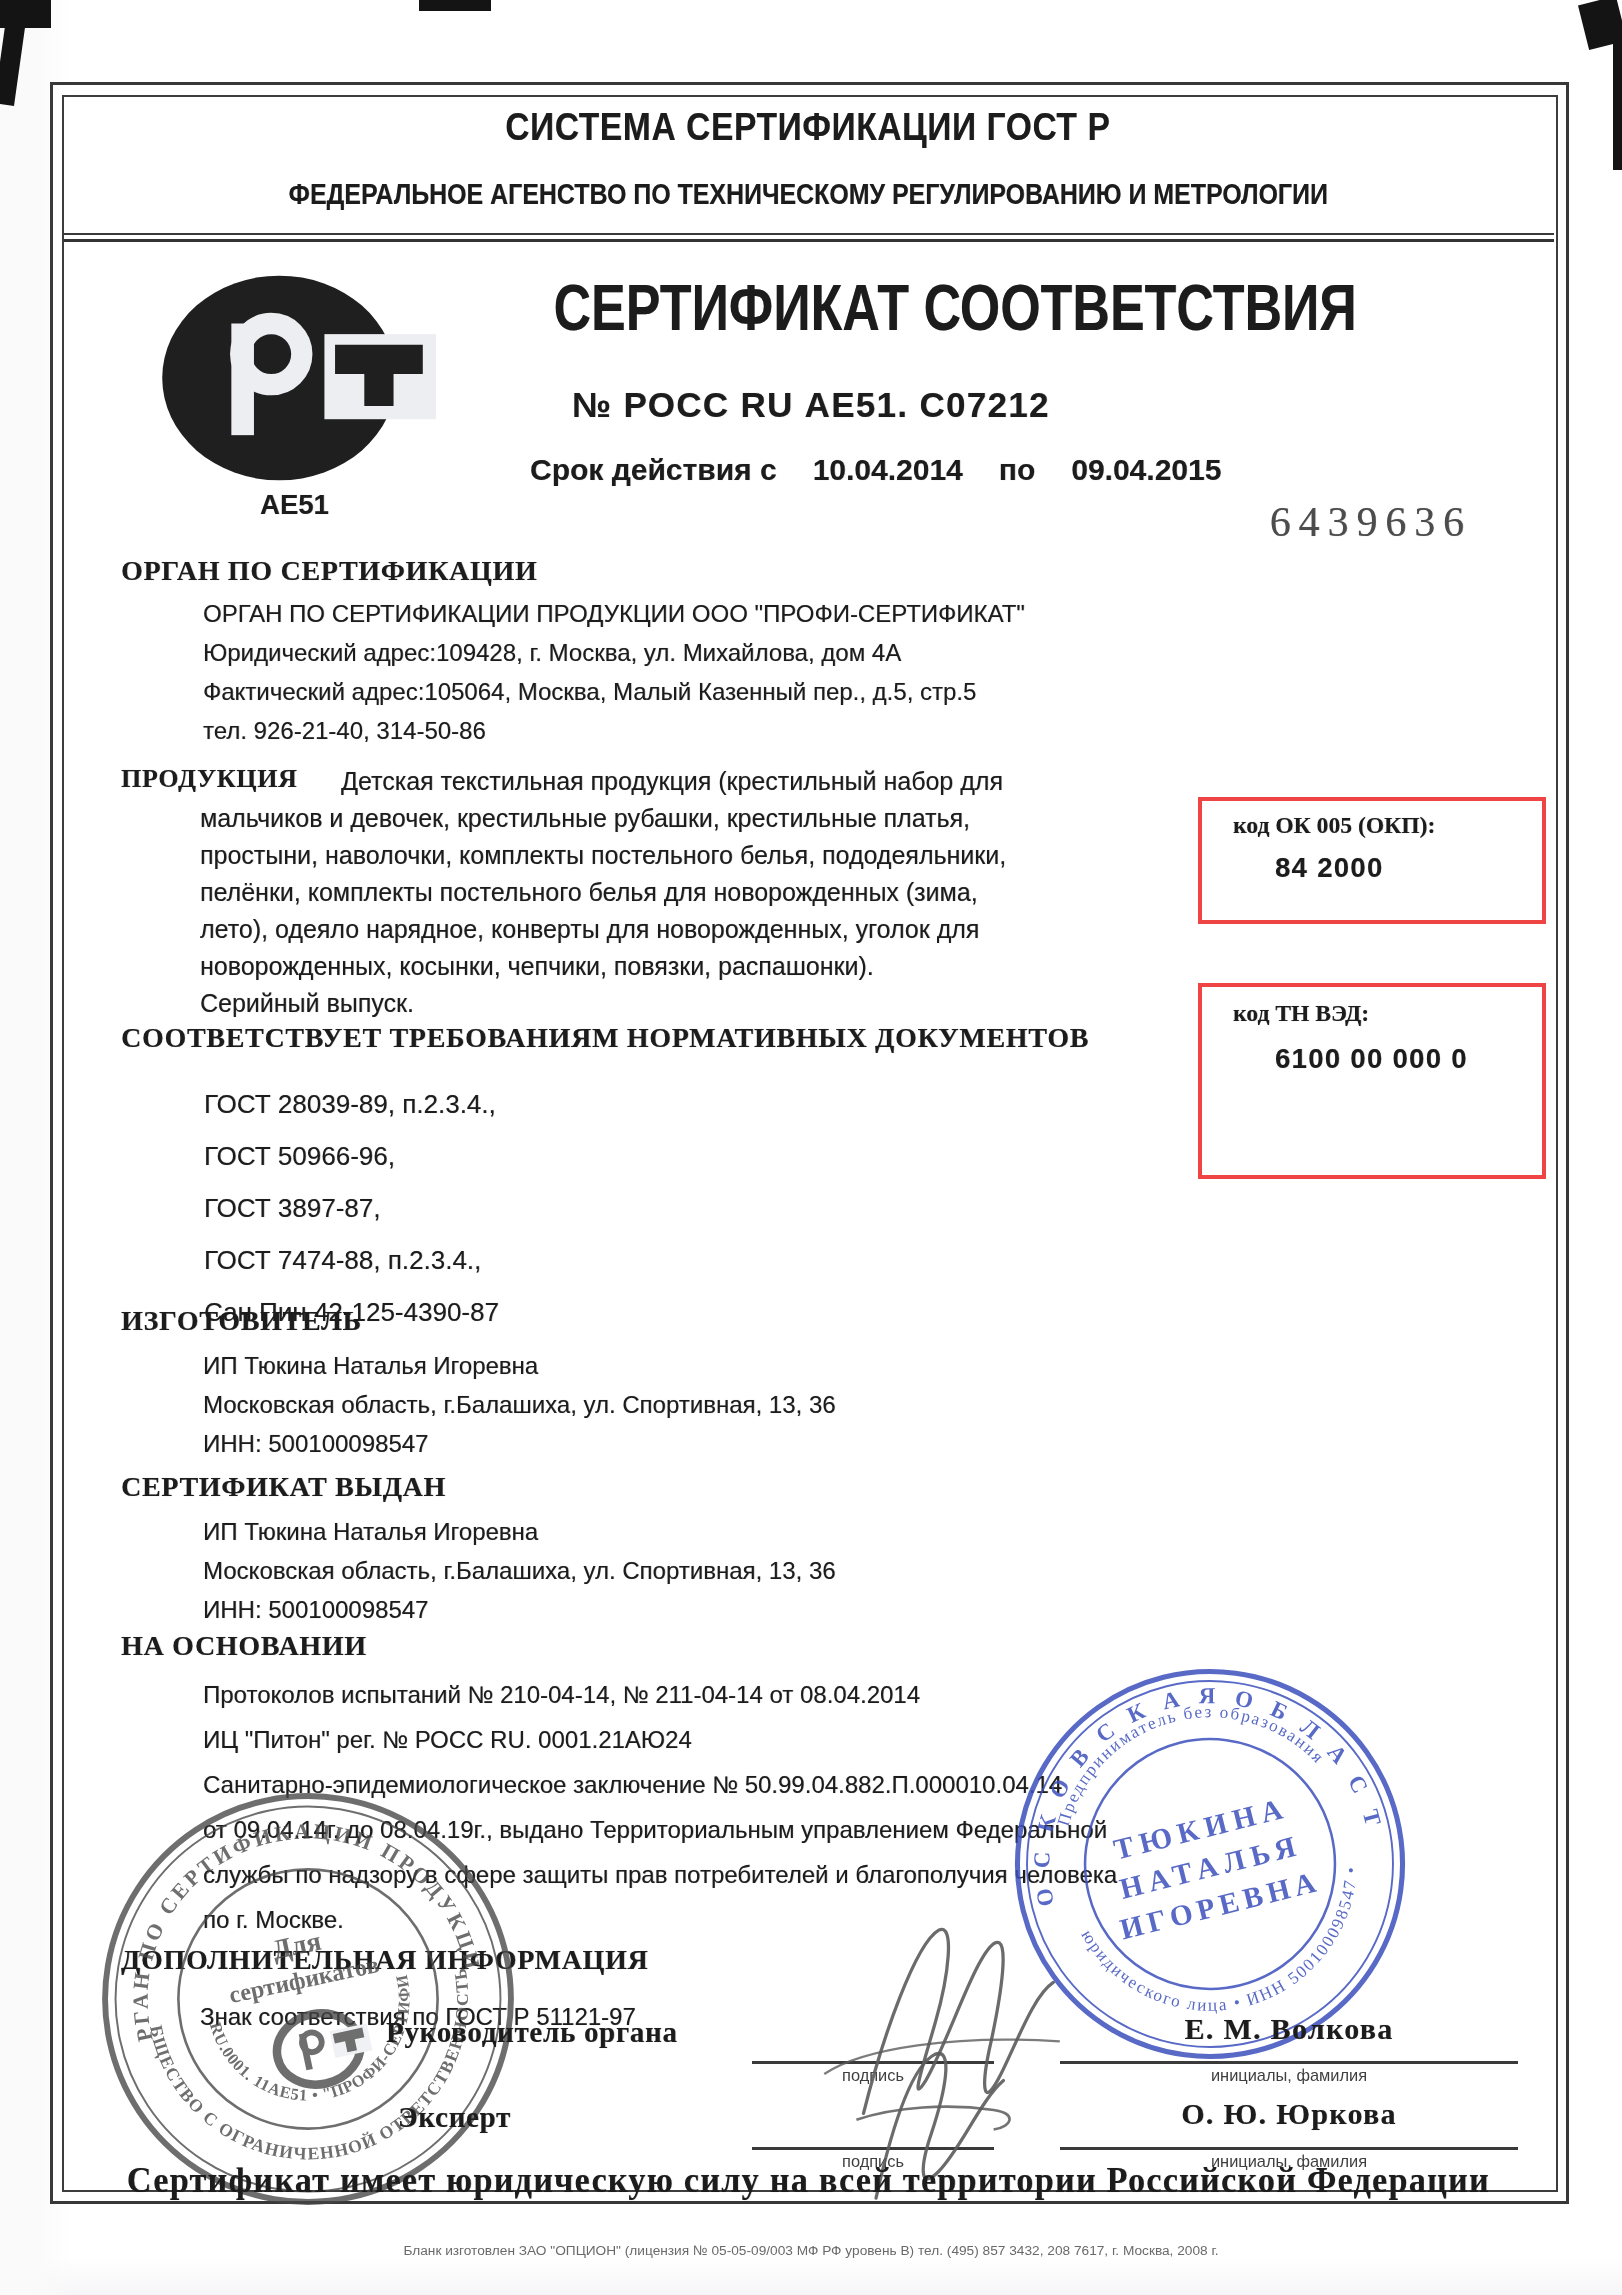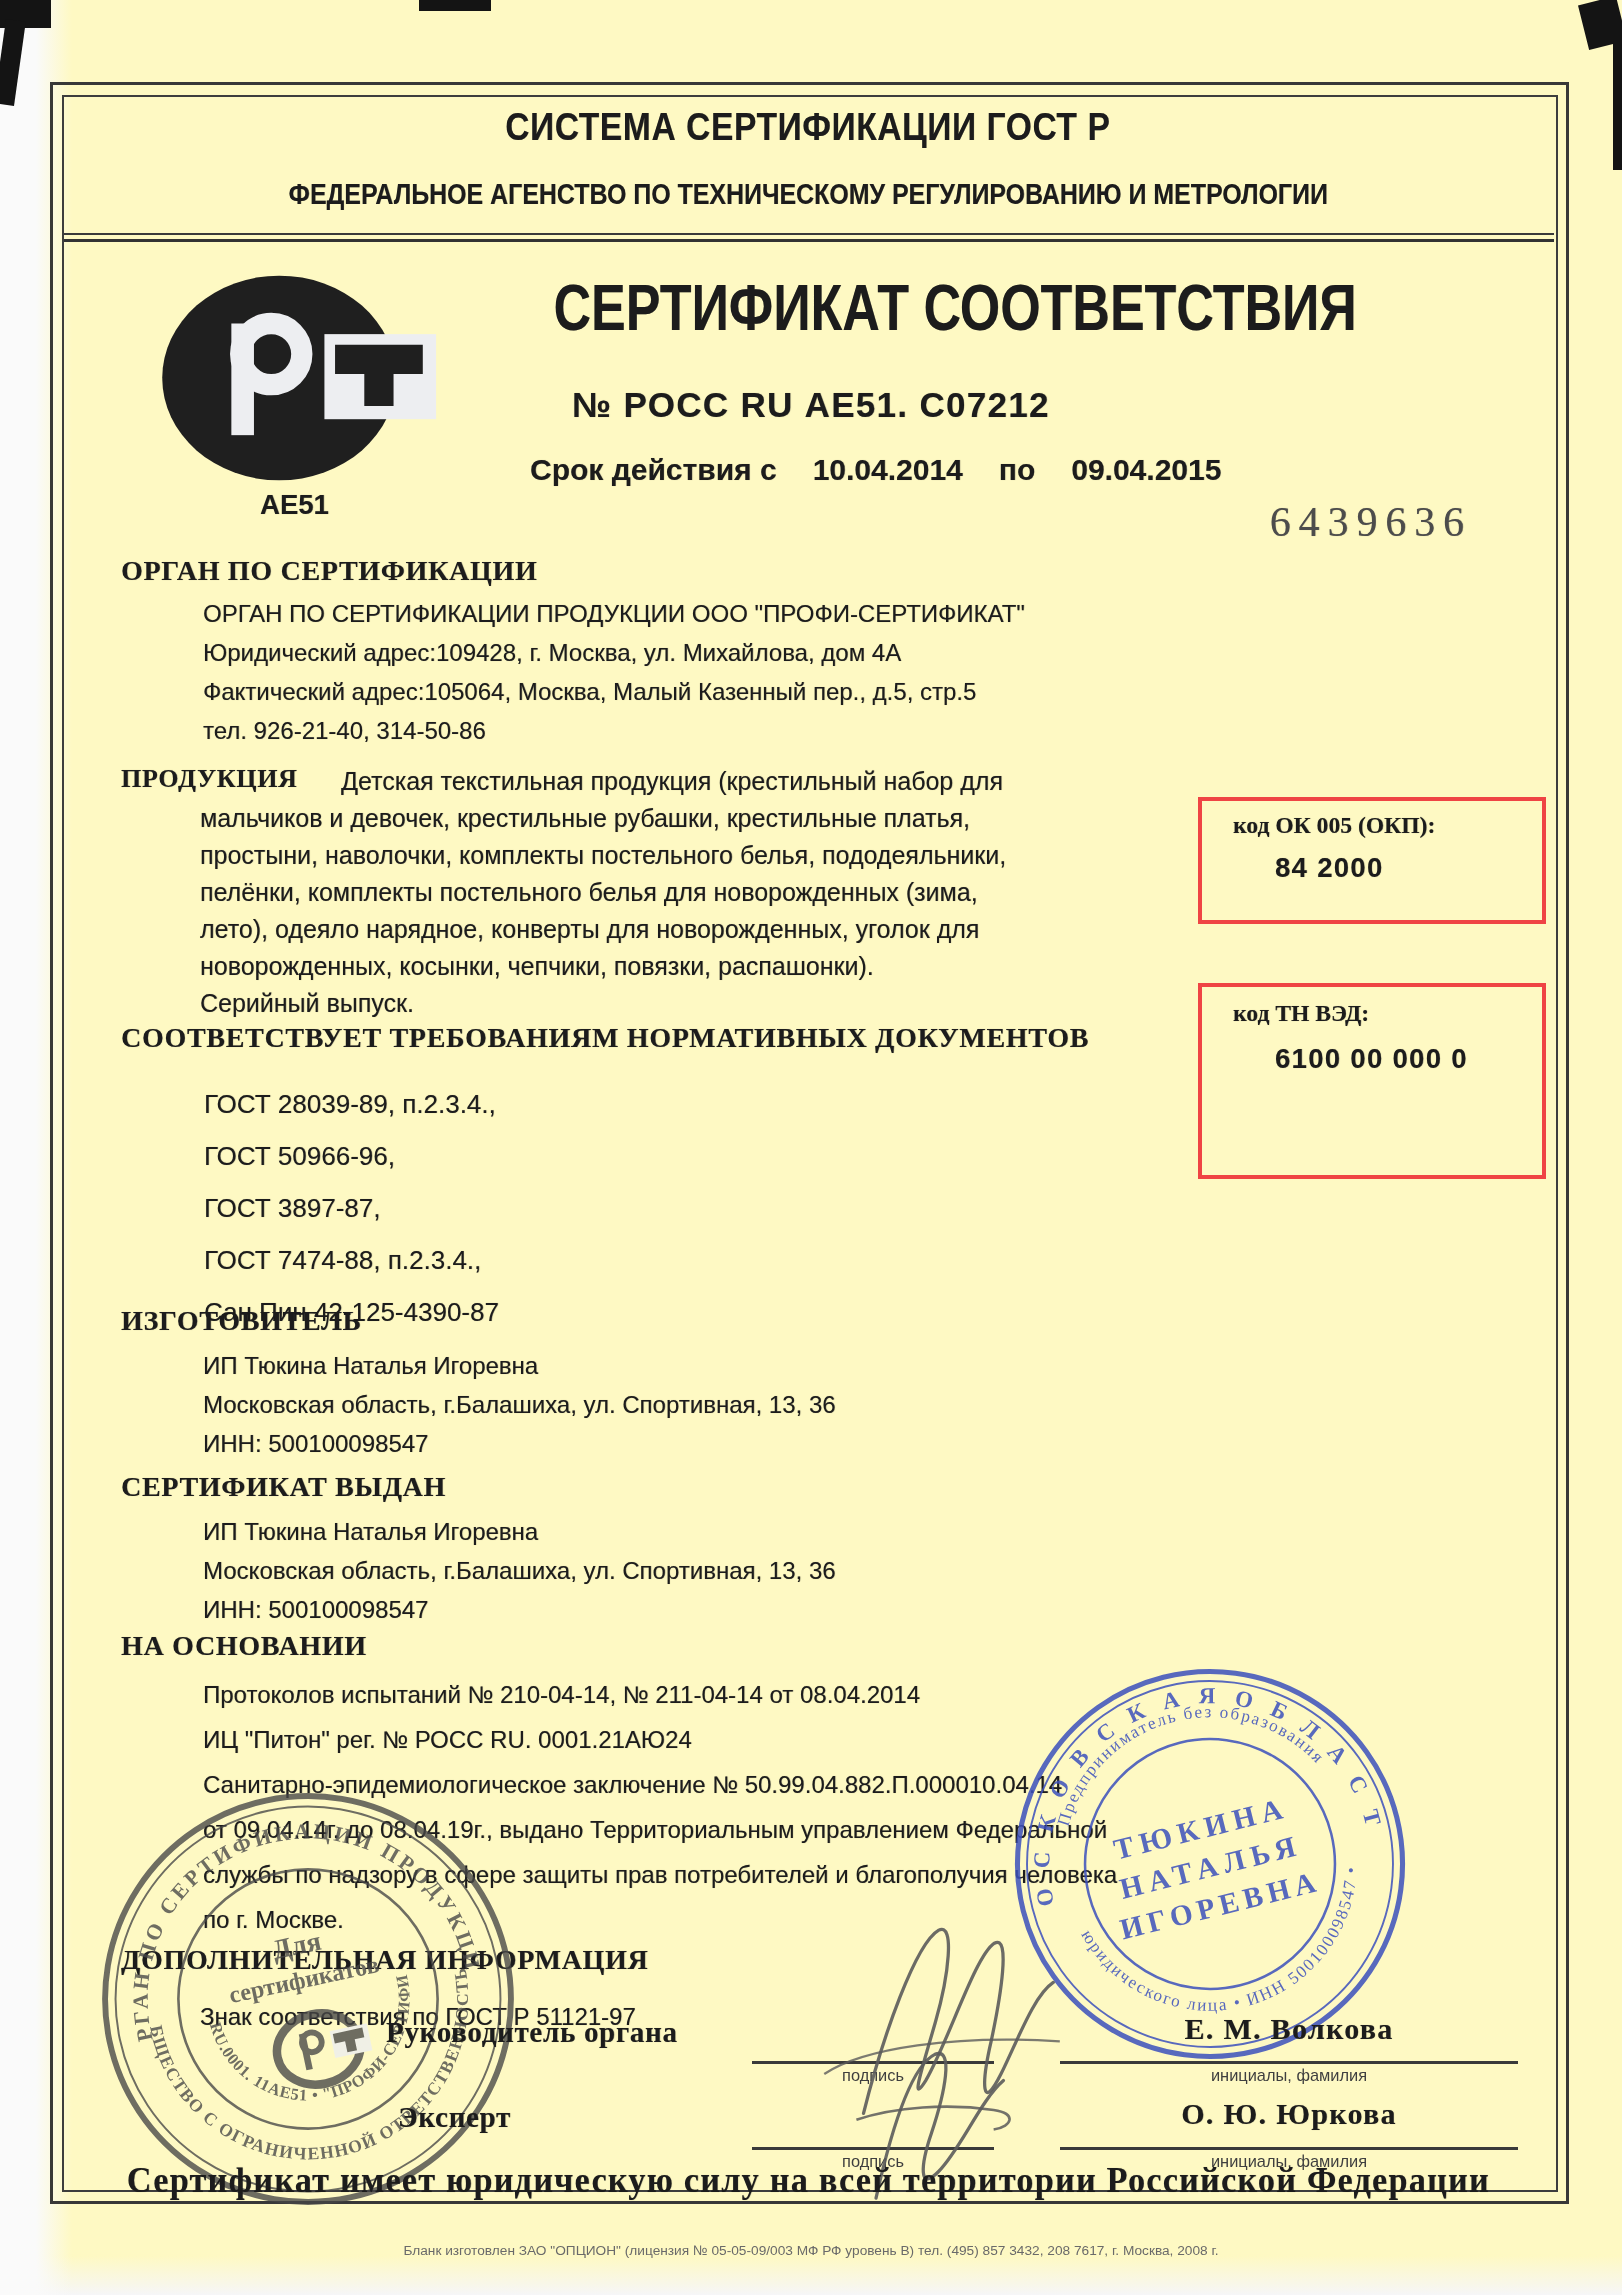--- a/index.html
+++ b/index.html
@@ -1,16 +1,16 @@
 <!DOCTYPE html>
 <html style="font-size:10.5px"><head>
 <meta charset="utf-8">
 <style>
   html,body{margin:0;padding:0;background:#d8d8db;}
-  #page{position:relative;width:1622px;height:2295px;background:#fef9c3;overflow:hidden;
+  #page{position:relative;width:1622px;height:2295px;background:#ffffff;overflow:hidden;
         font-family:"Liberation Sans",sans-serif;color:#1c1c1c;}
   #page::before{content:"";position:absolute;inset:0;
         background:linear-gradient(90deg,#fafafa 0,#fafafa 36px,rgba(250,250,250,0) 72px),
                    linear-gradient(0deg,#f6f6f8 0,rgba(246,246,248,0) 39px);
         pointer-events:none;}
   .abs{position:absolute;}
   .scan{text-shadow:0.4px 0.4px 0.7px rgba(25,25,25,.45);}
   .serif{font-family:"Liberation Serif",serif;}
   .b{font-weight:bold;}
   .cond{display:inline-block;transform:scaleX(.86);transform-origin:center;}

